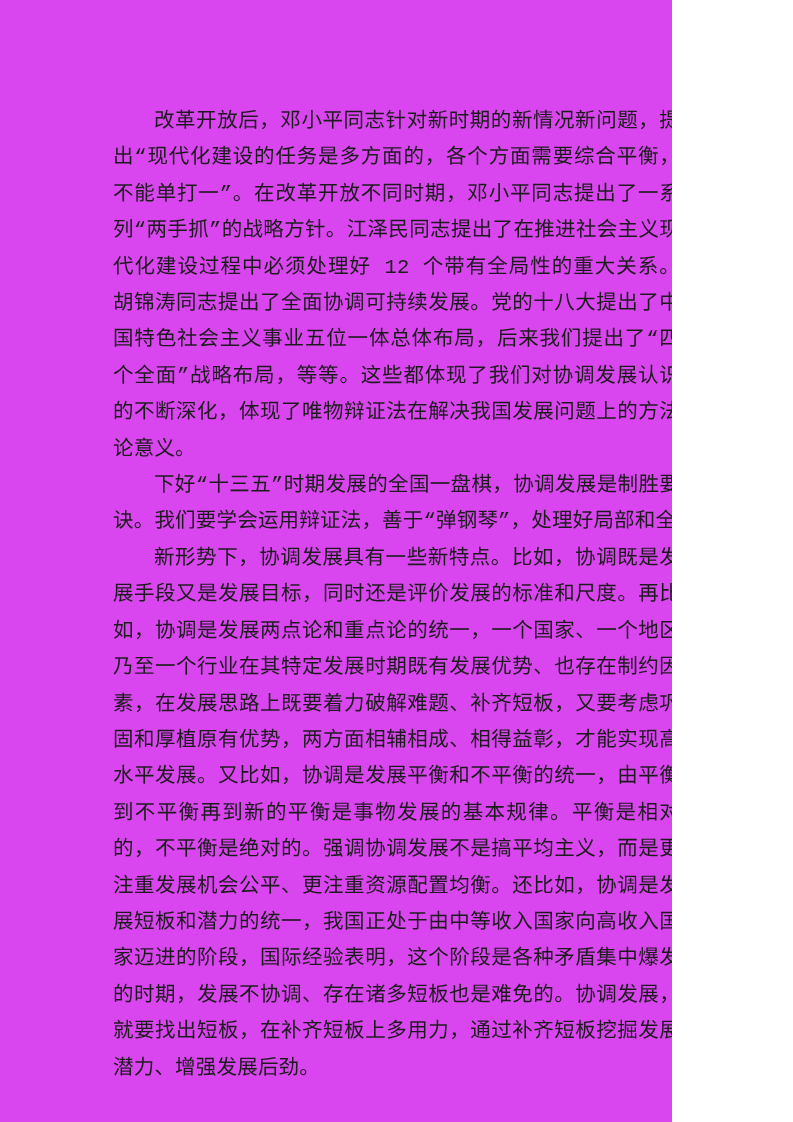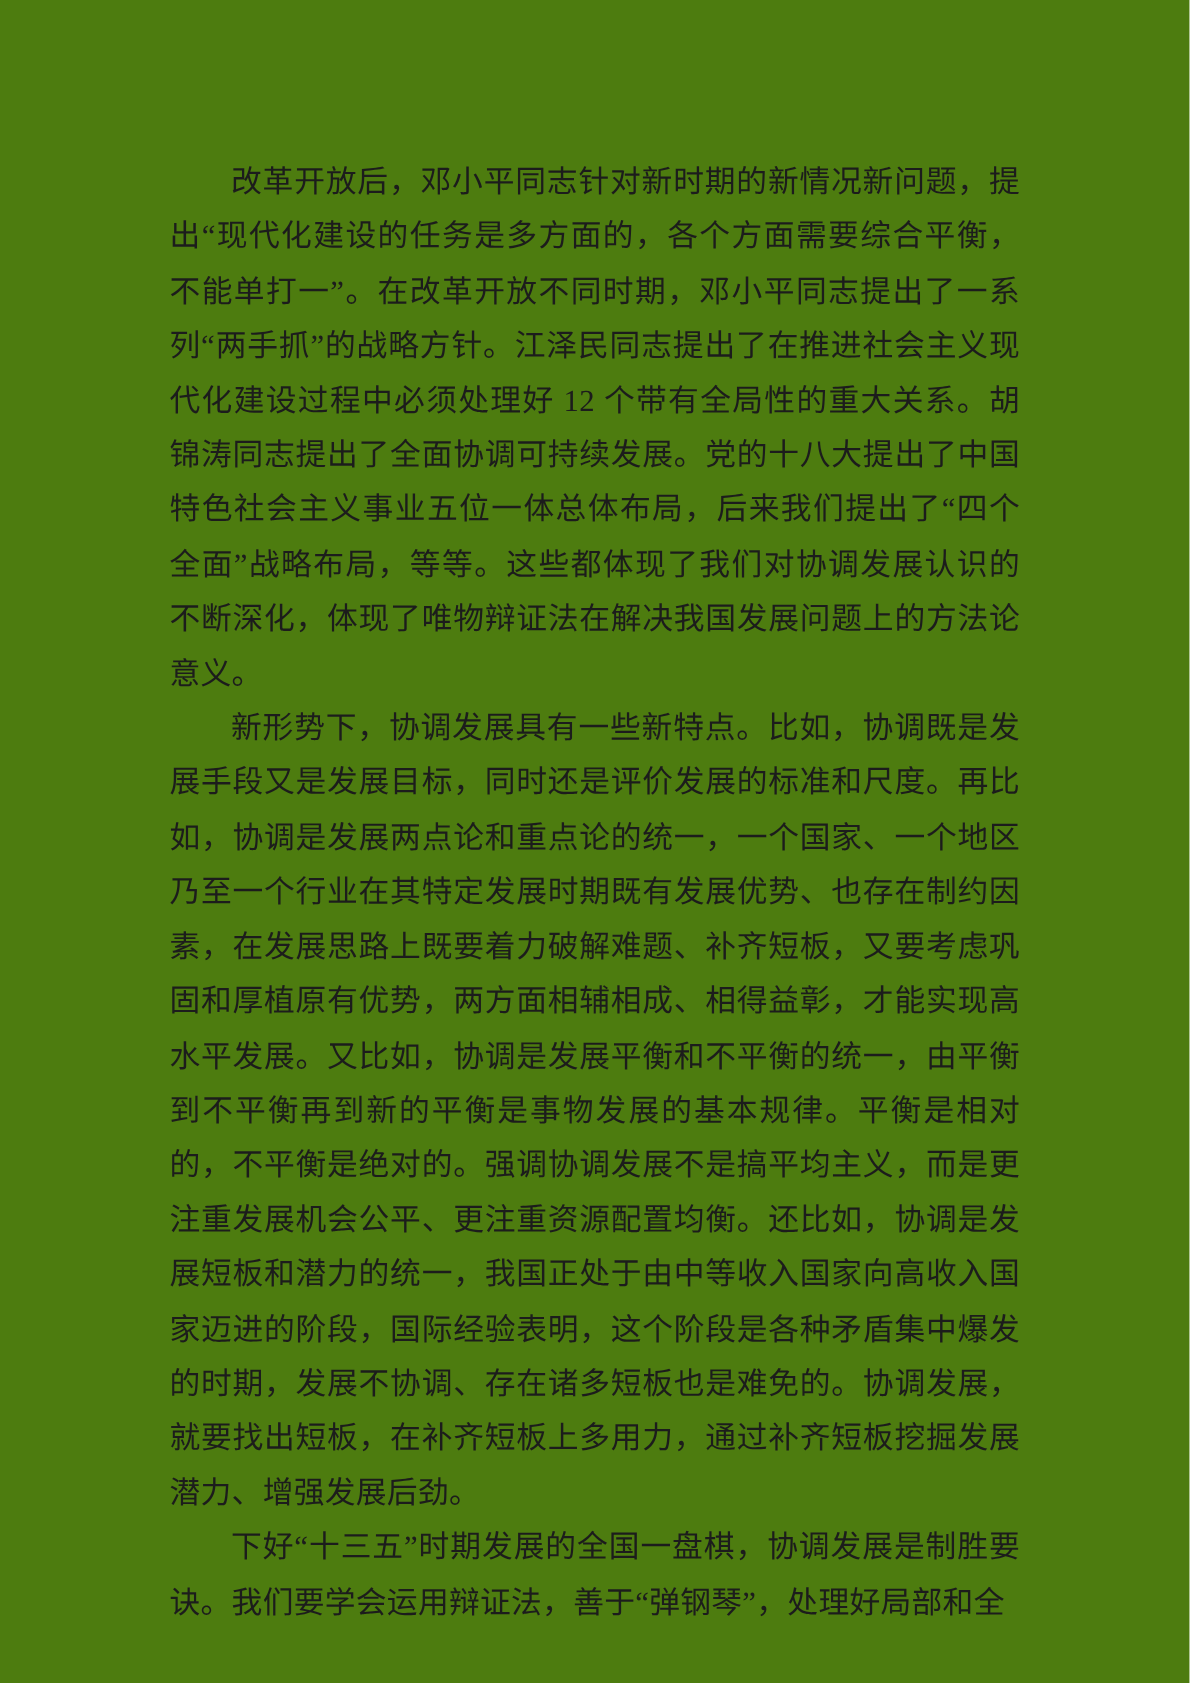--- a/index.html
+++ b/index.html
@@ -7,24 +7,25 @@
     padding: 0;
     background: #ffffff;
   }
   body {
     width: 793px;
     height: 1122px;
     font-family: "Liberation Serif", "DejaVu Serif", serif;
   }
   .page {
     position: relative;
-    width: 793px;
+    width: 672px;
     height: 1122px;
-    background: #4d7c0f;
+    background: #d946ef;
     overflow: hidden;
+    font-family: Liberation Mono, monospace;
   }
   .content {
     position: absolute;
     left: 113px;
     top: 104px;
     width: 567px;
     color: #1c1c1c;
   }
   .content p {
     margin: 0;
@@ -37,16 +38,16 @@
     text-indent: 2em;
     word-break: break-all;
   }
 </style>
 </head>
 <body>
 
 <div class="page">
   <div class="content">
     <p>改革开放后，邓小平同志针对新时期的新情况新问题，提出“现代化建设的任务是多方面的，各个方面需要综合平衡，不能单打一”。在改革开放不同时期，邓小平同志提出了一系列“两手抓”的战略方针。江泽民同志提出了在推进社会主义现代化建设过程中必须处理好 12 个带有全局性的重大关系。胡锦涛同志提出了全面协调可持续发展。党的十八大提出了中国特色社会主义事业五位一体总体布局，后来我们提出了“四个全面”战略布局，等等。这些都体现了我们对协调发展认识的不断深化，体现了唯物辩证法在解决我国发展问题上的方法论意义。</p>
+    <p>下好“十三五”时期发展的全国一盘棋，协调发展是制胜要诀。我们要学会运用辩证法，善于“弹钢琴”，处理好局部和全</p>
     <p>新形势下，协调发展具有一些新特点。比如，协调既是发展手段又是发展目标，同时还是评价发展的标准和尺度。再比如，协调是发展两点论和重点论的统一，一个国家、一个地区乃至一个行业在其特定发展时期既有发展优势、也存在制约因素，在发展思路上既要着力破解难题、补齐短板，又要考虑巩固和厚植原有优势，两方面相辅相成、相得益彰，才能实现高水平发展。又比如，协调是发展平衡和不平衡的统一，由平衡到不平衡再到新的平衡是事物发展的基本规律。平衡是相对的，不平衡是绝对的。强调协调发展不是搞平均主义，而是更注重发展机会公平、更注重资源配置均衡。还比如，协调是发展短板和潜力的统一，我国正处于由中等收入国家向高收入国家迈进的阶段，国际经验表明，这个阶段是各种矛盾集中爆发的时期，发展不协调、存在诸多短板也是难免的。协调发展，就要找出短板，在补齐短板上多用力，通过补齐短板挖掘发展潜力、增强发展后劲。</p>
-    <p>下好“十三五”时期发展的全国一盘棋，协调发展是制胜要诀。我们要学会运用辩证法，善于“弹钢琴”，处理好局部和全</p>
   </div>
 </div>
 
 </body></html>

